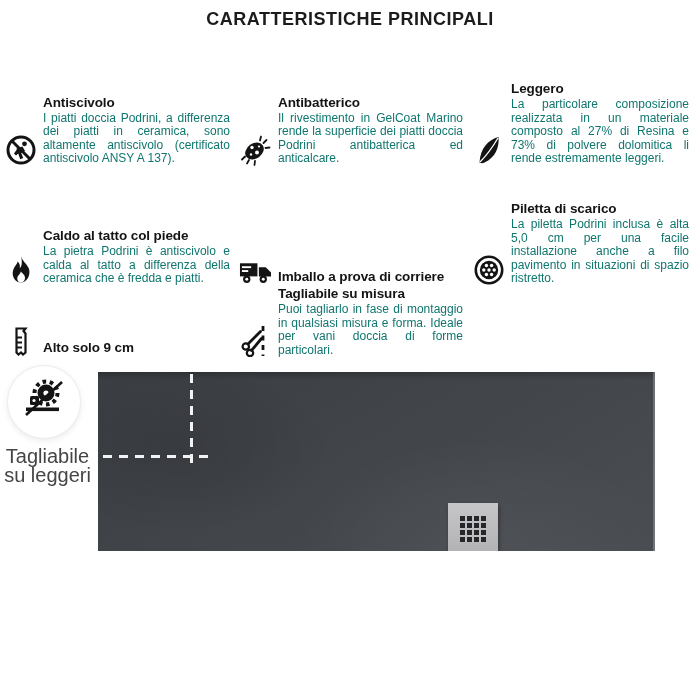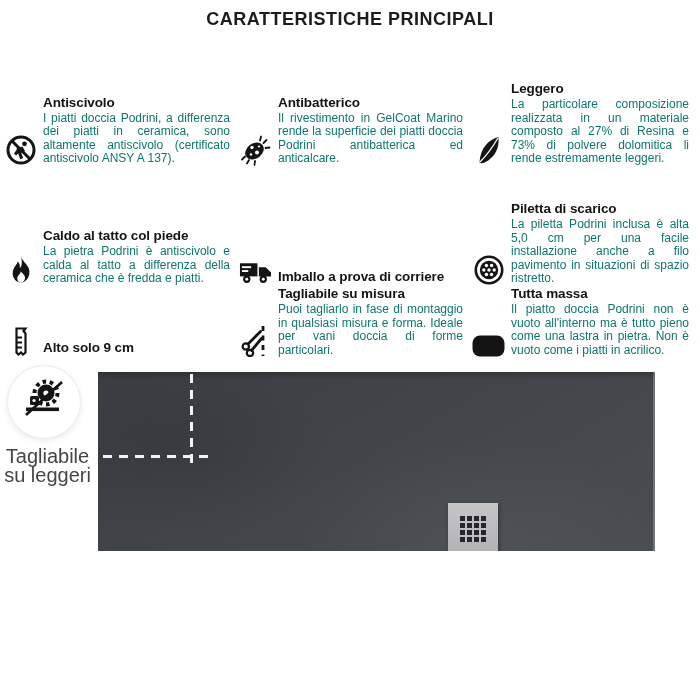--- a/index.html
+++ b/index.html
@@ -208,31 +208,20 @@
           <circle cx="5.8" cy="21.5" r="3.2" fill="none" stroke="#141414" stroke-width="2.2"></circle>
           <circle cx="10" cy="28" r="3.2" fill="none" stroke="#141414" stroke-width="2.2"></circle>
         </svg>
       </span>
       <div class="f-text">
         <div class="f-title">Tagliabile su misura</div>
         <div class="f-body">Puoi tagliarlo in fase di montaggio in qualsiasi misura e forma. Ideale per vani doccia di forme particolari.</div>
       </div>
     </div>
 
-    <div class="feature">
-      <span class="f-icon">
-        <svg width="33" height="22" viewBox="0 0 33 22">
-          <rect x="0.5" y="0.5" width="32" height="21" rx="7.5" fill="#141414"></rect>
-        </svg>
-      </span>
-      <div class="f-text">
-        <div class="f-title">Tutta massa</div>
-        <div class="f-body">Il piatto doccia Podrini non è vuoto all'interno ma è tutto pieno come una lastra in pietra. Non è vuoto come i piatti in acrilico.</div>
-      </div>
-    </div>
 
   </div>
 
   <div class="badge-circle">
     <span>
       <svg width="46" height="46" viewBox="0 0 46 46">
         <circle cx="25" cy="16" r="11.5" fill="none" stroke="#141414" stroke-width="4" stroke-dasharray="3.6 3.6"></circle>
         <circle cx="25" cy="16" r="8.5" fill="#141414"></circle>
         <circle cx="25" cy="16" r="2.6" fill="#fff"></circle>
         <rect x="9" y="19" width="9" height="9" rx="1.5" fill="#141414"></rect>

